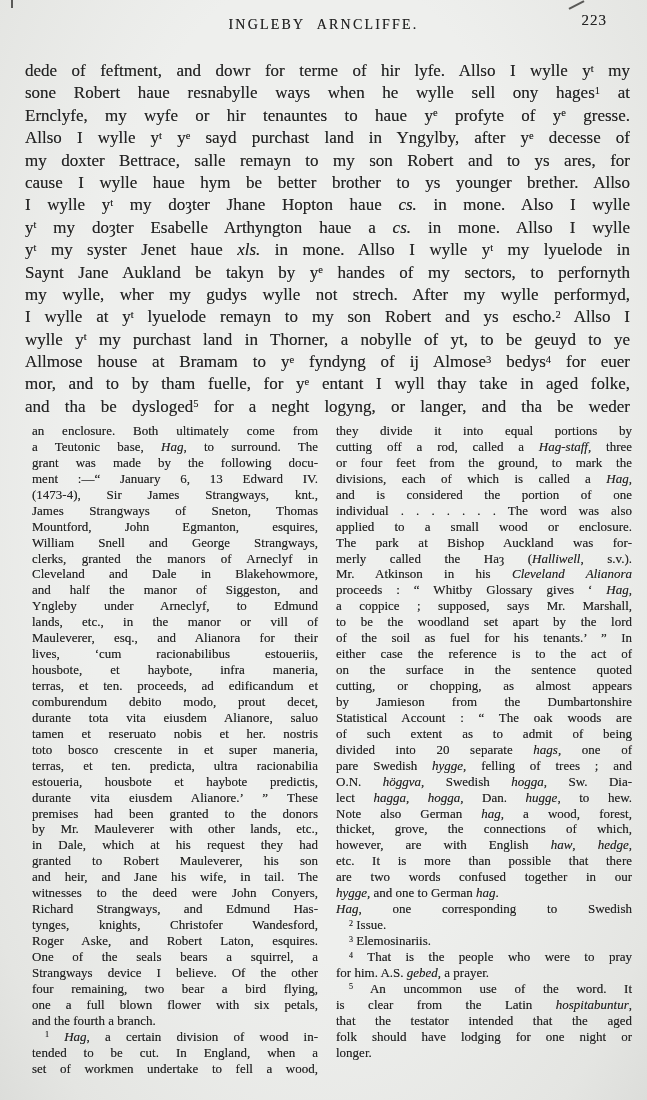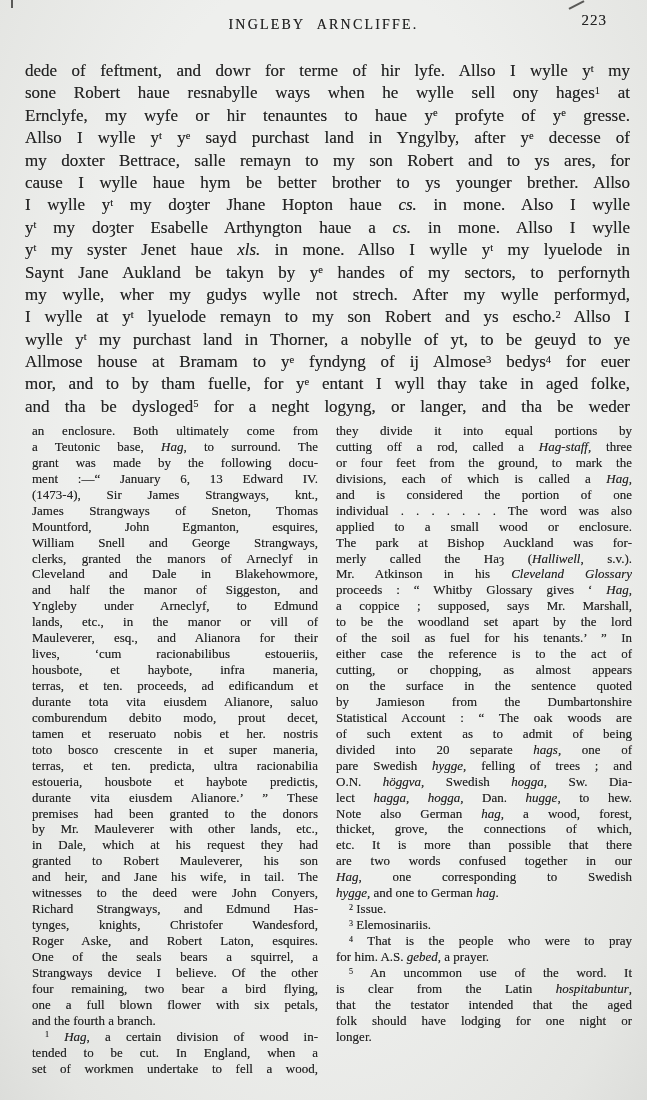--- a/index.html
+++ b/index.html
@@ -70,22 +70,22 @@
       <div class="tline"><span>William Snell and George Strangways,</span></div>
       <div class="tline"><span>clerks, granted the manors of Arneclyf in</span></div>
       <div class="tline"><span>Cleveland and Dale in Blakehowmore,</span></div>
       <div class="tline"><span>and half the manor of Siggeston, and</span></div>
       <div class="tline"><span>Yngleby under Arneclyf, to Edmund</span></div>
       <div class="tline"><span>lands, etc., in the manor or vill of</span></div>
       <div class="tline"><span>Mauleverer, esq., and Alianora for their</span></div>
       <div class="tline"><span>lives, ‘cum racionabilibus estoueriis,</span></div>
       <div class="tline"><span>housbote, et haybote, infra maneria,</span></div>
       <div class="tline"><span>terras, et ten. proceeds, ad edificandum et</span></div>
+      <div class="tline"><span>comburendum debito modo, prout decet,</span></div>
       <div class="tline"><span>durante tota vita eiusdem Alianore, saluo</span></div>
-      <div class="tline"><span>comburendum debito modo, prout decet,</span></div>
       <div class="tline"><span>tamen et reseruato nobis et her. nostris</span></div>
       <div class="tline"><span>toto bosco crescente in et super maneria,</span></div>
       <div class="tline"><span>terras, et ten. predicta, ultra racionabilia</span></div>
       <div class="tline"><span>estoueria, housbote et haybote predictis,</span></div>
       <div class="tline"><span>durante vita eiusdem Alianore.’ ” These</span></div>
       <div class="tline"><span>premises had been granted to the donors</span></div>
       <div class="tline"><span>by Mr. Mauleverer with other lands, etc.,</span></div>
       <div class="tline"><span>in Dale, which at his request they had</span></div>
       <div class="tline"><span>granted to Robert Mauleverer, his son</span></div>
       <div class="tline"><span>and heir, and Jane his wife, in tail. The</span></div>
@@ -105,41 +105,42 @@
   <div class="fn-col fn-right">
       <div class="tline"><span>they divide it into equal portions by</span></div>
       <div class="tline"><span>cutting off a rod, called a </span><span class="it">Hag-staff</span><span>, three</span></div>
       <div class="tline"><span>or four feet from the ground, to mark the</span></div>
       <div class="tline"><span>divisions, each of which is called a </span><span class="it">Hag</span><span>,</span></div>
       <div class="tline"><span>and is considered the portion of one</span></div>
       <div class="tline"><span>individual . . . . . . . The word was also</span></div>
       <div class="tline"><span>applied to a small wood or enclosure.</span></div>
       <div class="tline"><span>The park at Bishop Auckland was for-</span></div>
       <div class="tline"><span>merly called the Haȝ (</span><span class="it">Halliwell</span><span>, s.v.).</span></div>
-      <div class="tline"><span>Mr. Atkinson in his </span><span class="it">Cleveland Glossary</span></div>
+      <div class="tline"><span>Mr. Atkinson in his </span><span class="it">Cleveland Alianora</span></div>
       <div class="tline"><span>proceeds : “ Whitby Glossary gives ‘ </span><span class="it">Hag</span><span>,</span></div>
       <div class="tline"><span>a coppice ; supposed, says Mr. Marshall,</span></div>
       <div class="tline"><span>to be the woodland set apart by the lord</span></div>
       <div class="tline"><span>of the soil as fuel for his tenants.’ ” In</span></div>
       <div class="tline"><span>either case the reference is to the act of</span></div>
+      <div class="tline"><span>on the surface in the sentence quoted</span></div>
       <div class="tline"><span>cutting, or chopping, as almost appears</span></div>
-      <div class="tline"><span>on the surface in the sentence quoted</span></div>
       <div class="tline"><span>by Jamieson from the Dumbartonshire</span></div>
       <div class="tline"><span>Statistical Account : “ The oak woods are</span></div>
       <div class="tline"><span>of such extent as to admit of being</span></div>
       <div class="tline"><span>divided into 20 separate </span><span class="it">hags</span><span>, one of</span></div>
       <div class="tline"><span>pare Swedish </span><span class="it">hygge</span><span>, felling of trees ; and</span></div>
       <div class="tline"><span>O.N. </span><span class="it">höggva</span><span>, Swedish </span><span class="it">hogga</span><span>, Sw. Dia-</span></div>
       <div class="tline"><span>lect </span><span class="it">hagga</span><span>, </span><span class="it">hogga</span><span>, Dan. </span><span class="it">hugge</span><span>, to hew.</span></div>
       <div class="tline"><span>Note also German </span><span class="it">hag</span><span>, a wood, forest,</span></div>
       <div class="tline"><span>thicket, grove, the connections of which,</span></div>
+      <div class="tline"><span>however, are with English </span><span class="it">haw</span><span>, </span><span class="it">hedge</span><span>,</span></div>
       <div class="tline"><span>etc. It is more than possible that there</span></div>
       <div class="tline"><span>are two words confused together in our</span></div>
+      <div class="tline end"><span class="it">hygge</span><span>, and one to German </span><span class="it">hag</span><span>.</span></div>
       <div class="tline"><span class="it">Hag</span><span>, one corresponding to Swedish</span></div>
-      <div class="tline end"><span class="it">hygge</span><span>, and one to German </span><span class="it">hag</span><span>.</span></div>
       <div class="tline end ind"><sup>2</sup><span> Issue.</span></div>
       <div class="tline end ind"><sup>3</sup><span> Elemosinariis.</span></div>
       <div class="tline ind"><sup>4</sup><span> That is the people who were to pray</span></div>
       <div class="tline end"><span>for him. A.S. </span><span class="it">gebed</span><span>, a prayer.</span></div>
       <div class="tline ind"><sup>5</sup><span> An uncommon use of the word. It</span></div>
       <div class="tline"><span>is clear from the Latin </span><span class="it">hospitabuntur</span><span>,</span></div>
       <div class="tline"><span>that the testator intended that the aged</span></div>
       <div class="tline"><span>folk should have lodging for one night or</span></div>
       <div class="tline end"><span>longer.</span></div>
     </div>

